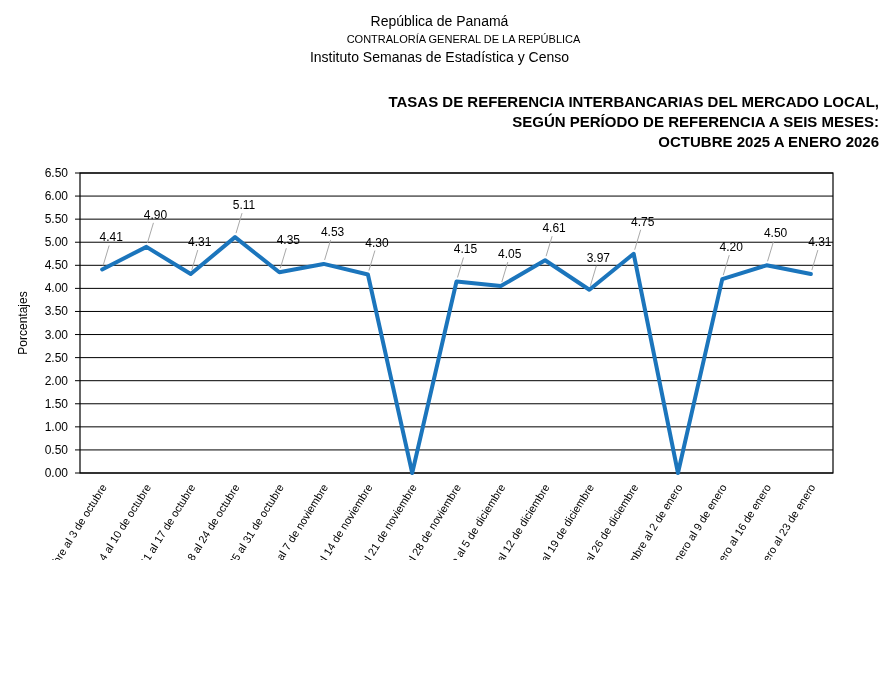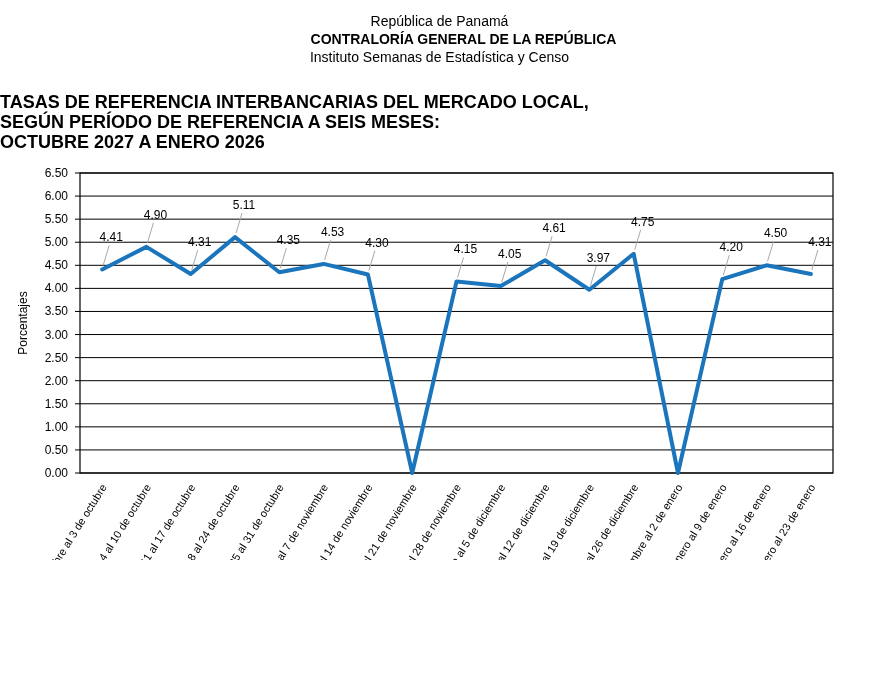--- a/index.html
+++ b/index.html
@@ -9,44 +9,44 @@
     background:#ffffff;
     font-family:"Liberation Sans", sans-serif;
     color:#000;
     overflow:hidden;
     border-radius:27px;
   }
   .header-block{
     position:absolute;top:12px;left:0;right:0;
     text-align:center;line-height:18px;font-size:14px;
   }
-  .header-block .org-name{font-weight:bold;font-size:14px;margin-left:48px;}
+  .header-block .org-name{font-weight:normal;font-size:11px;margin-left:48px;}
   .title-block{
     position:absolute;top:92px;left:0;right:0;
-    text-align:left;line-height:20px;
-    font-size:18px;font-weight:bold;
+    text-align:right;line-height:20px;
+    font-size:15px;font-weight:bold;
   }
   svg#chart{position:absolute;top:0;left:0;}
   svg text{font-family:"Liberation Sans", sans-serif;fill:#000;}
 </style>
 </head>
 <body>
 
 <div class="page">
 
   <div class="header-block">
     <div>República de Panamá</div>
     <div class="org-name">CONTRALORÍA GENERAL DE LA REPÚBLICA</div>
     <div>Instituto Semanas de Estadística y Censo</div>
   </div>
 
   <div class="title-block">
     <div>TASAS DE REFERENCIA INTERBANCARIAS DEL MERCADO LOCAL,</div>
     <div>SEGÚN PERÍODO DE REFERENCIA A SEIS MESES:</div>
-    <div>OCTUBRE 2027 A ENERO 2026</div>
+    <div>OCTUBRE 2025 A ENERO 2026</div>
   </div>
 
   <svg id="chart" width="879" height="685" viewBox="0 0 879 685">
       <line x1="80" y1="473" x2="833" y2="473" stroke="#000000" stroke-width="1"></line>
       <line x1="75" y1="473" x2="80" y2="473" stroke="#000000" stroke-width="1"></line>
       <text x="68" y="477" text-anchor="end" font-size="12">0.00</text>
       <line x1="80" y1="449.9230769230769" x2="833" y2="449.9230769230769" stroke="#000000" stroke-width="1"></line>
       <line x1="75" y1="449.9230769230769" x2="80" y2="449.9230769230769" stroke="#000000" stroke-width="1"></line>
       <text x="68" y="453.9230769230769" text-anchor="end" font-size="12">0.50</text>
       <line x1="80" y1="426.84615384615387" x2="833" y2="426.84615384615387" stroke="#000000" stroke-width="1"></line>

